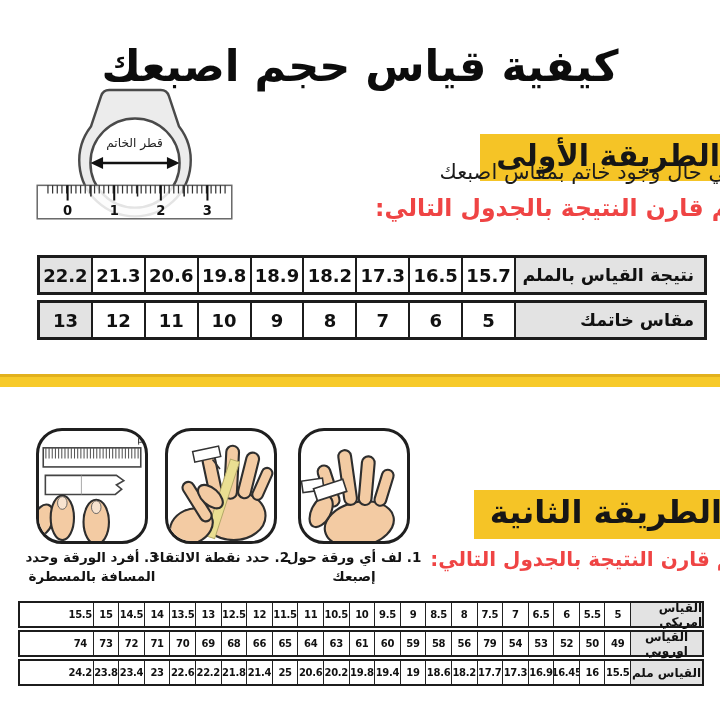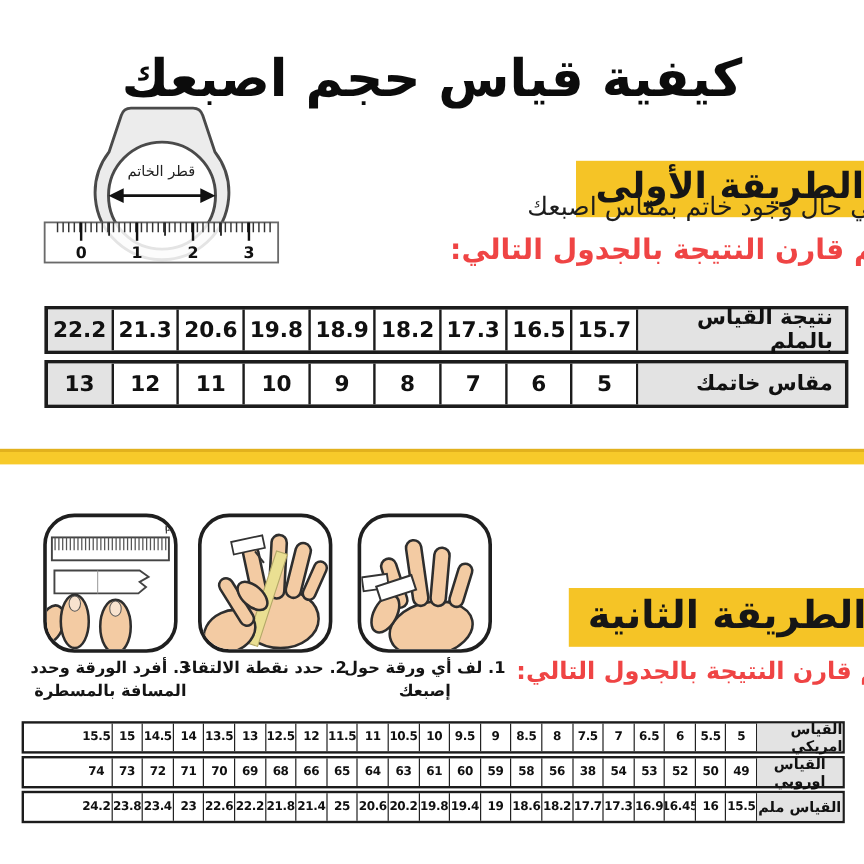--- a/index.html
+++ b/index.html
@@ -18,21 +18,21 @@
   #m2-sub{top:514px;right:19px;font-size:21px;}
   #m2-inst{top:547px;right:16px;font-size:20px;}
   
   .t1row{position:absolute;left:37px;width:670px;height:40px;display:flex;direction:ltr;
         border:3px solid #1c1c1c;background:#fff;box-sizing:border-box;}
   #t1-row-mm{top:255px;} #t1-row-size{top:300px;}
   .t1cells{flex:1;display:flex;}
   .t1cells .cell{flex:1;display:flex;align-items:center;justify-content:center;
         font-size:18px;font-weight:bold;border-right:2.5px solid #1c1c1c;overflow:hidden;}
   .t1cells .cell:first-child{background:#E3E3E3;}
-  .t1head{width:172px;background:#E3E3E3;direction:rtl;display:flex;align-items:center;
+  .t1head{width:188px;background:#E3E3E3;direction:rtl;display:flex;align-items:center;
         padding-right:10px;box-sizing:border-box;font-size:17.5px;font-weight:bold;}
   
   .divider{position:absolute;top:374px;left:0;width:720px;height:13px;
         background:linear-gradient(#E2B11D 0 3px,#F7CA2A 3px);}
   
   .step-box{position:absolute;width:112px;height:116px;border:3.2px solid #1f1f1f;
         border-radius:26px;background:#fff;box-sizing:border-box;overflow:hidden;}
   #box-step3{left:36px;top:428px;} #box-step2{left:165px;top:428px;} #box-step1{left:298px;top:428px;}
   .step-caption{position:absolute;top:548px;direction:rtl;text-align:center;
         font-size:13.5px;font-weight:bold;line-height:1.4;color:#141414;}
@@ -208,21 +208,21 @@
         <div class="cell">68</div>
         <div class="cell">66</div>
         <div class="cell">65</div>
         <div class="cell">64</div>
         <div class="cell">63</div>
         <div class="cell">61</div>
         <div class="cell">60</div>
         <div class="cell">59</div>
         <div class="cell">58</div>
         <div class="cell">56</div>
-        <div class="cell">38</div>
+        <div class="cell">79</div>
         <div class="cell">54</div>
         <div class="cell">53</div>
         <div class="cell">52</div>
         <div class="cell">50</div>
         <div class="cell">49</div>
       </div>
     <div class="t2head">القياس اوروبي</div>
   </div>
   <div class="t2row" id="t2-row-mm">
     <div class="t2cells">

